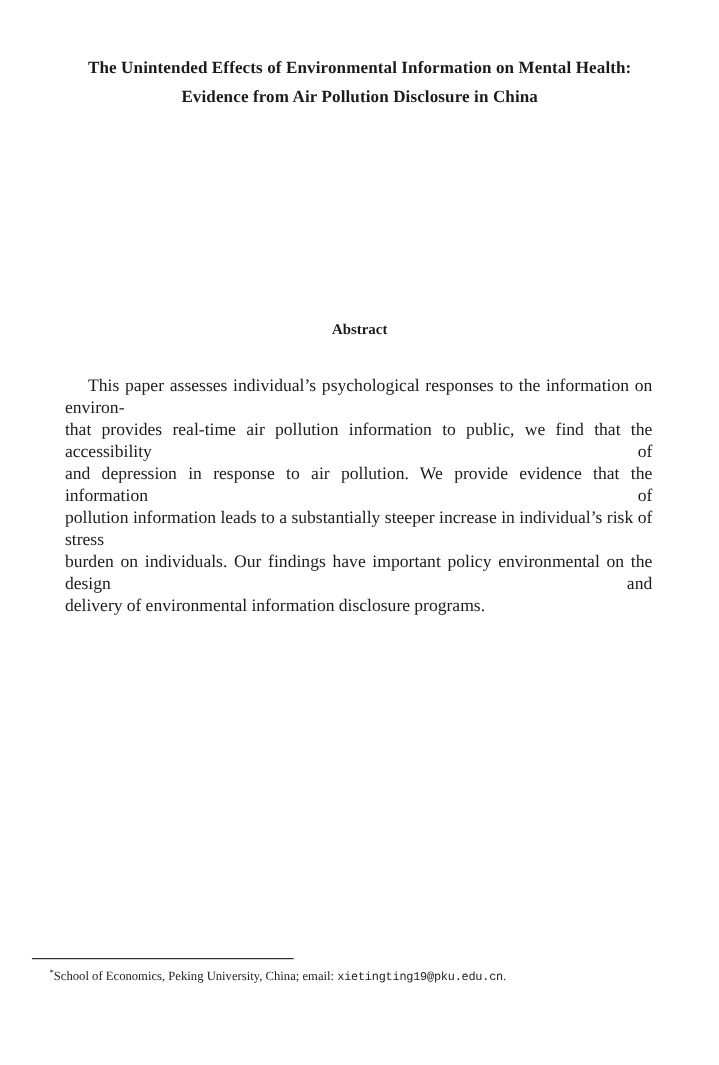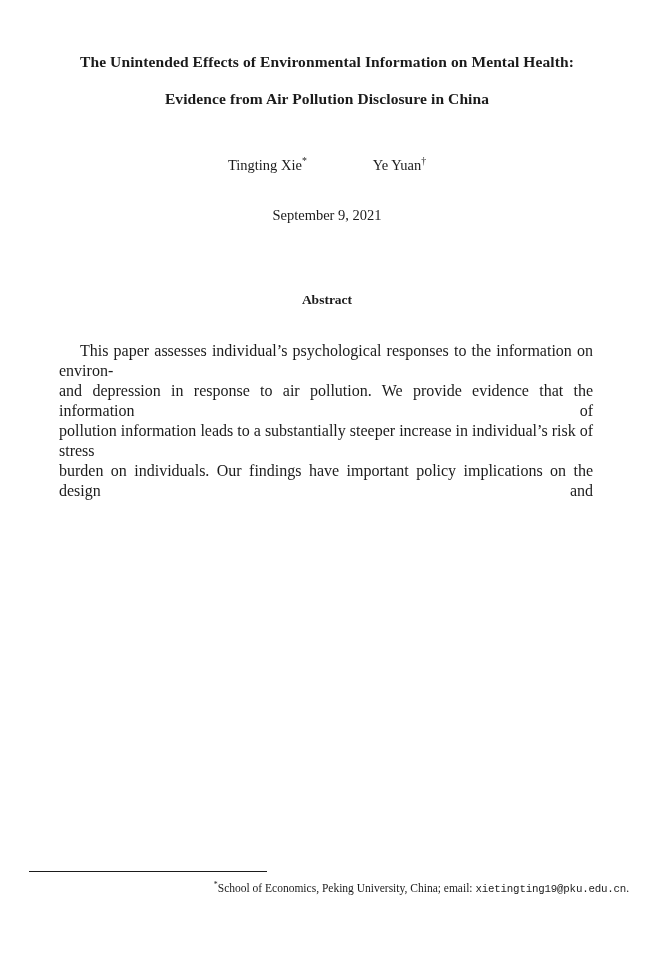--- a/index.html
+++ b/index.html
@@ -15,21 +15,21 @@
     overflow: hidden;
   }
   .centered { position: absolute; left: 0; width: 100%; text-align: center; }
   .title-line {
     font-weight: bold;
     font-size: 15.5px;
     line-height: 20px;
     letter-spacing: 0.1px;
   }
   .title-line-1 { top: 52px; }
-  .title-line-2 { top: 89px; }
+  .title-line-2 { top: 79px; }
   .authors-row {
     position: absolute;
     top: 155px;
     left: 0;
     width: 100%;
     display: flex;
     justify-content: center;
     gap: 66px;
     font-size: 14.5px;
     line-height: 20px;
@@ -73,51 +73,47 @@
   .footnote-rule {
     width: 238px;
     height: 1px;
     background: #1b1b1b;
     margin-bottom: 6px;
   }
   .footnote {
     line-height: 20px;
     text-indent: 16px;
     white-space: nowrap;
-    text-align: right;
   }
   .email {
     font-family: "Liberation Mono", "DejaVu Sans Mono", monospace;
     font-size: 10.8px;
     letter-spacing: -0.2px;
   }
 </style>
 </head>
 <body>
 
 <div class="page">
 
   <div class="centered title-line title-line-1">The Unintended Effects of Environmental Information on Mental Health:</div>
 
   <div class="centered title-line title-line-2">Evidence from Air Pollution Disclosure in China</div>
 
-  <div class="authors-row">
-    <span class="author"><span>Tingting Xie</span><sup>*</sup></span>
-    <span class="author"><span>Ye Yuan</span><sup>†</sup></span>
-  </div>
 
-  <div class="centered date-line">September 9, 2021</div>
 
   <div class="centered abstract-heading">Abstract</div>
 
   <div class="abstract-body">
     <div class="jline first">This paper assesses individual’s psychological responses to the information on environ-</div>
+    <div class="jline">that provides real-time air pollution information to public, we find that the accessibility of</div>
     <div class="jline">and depression in response to air pollution.  We provide evidence that the information of</div>
     <div class="jline">pollution information leads to a substantially steeper increase in individual’s risk of stress</div>
-    <div class="jline">burden on individuals.  Our findings have important policy implications on the design and</div>
+    <div class="jline">burden on individuals.  Our findings have important policy environmental on the design and</div>
+    <div class="plainline">delivery of environmental information disclosure programs.</div>
   </div>
 
 
   <div class="footnote-area">
     <div class="footnote-rule"></div>
     <div class="footnote"><sup class="fn-mark">*</sup><span>School of Economics, Peking University, China; email: </span><span class="email">xietingting19@pku.edu.cn</span><span>.</span></div>
   </div>
 
 </div>
 

